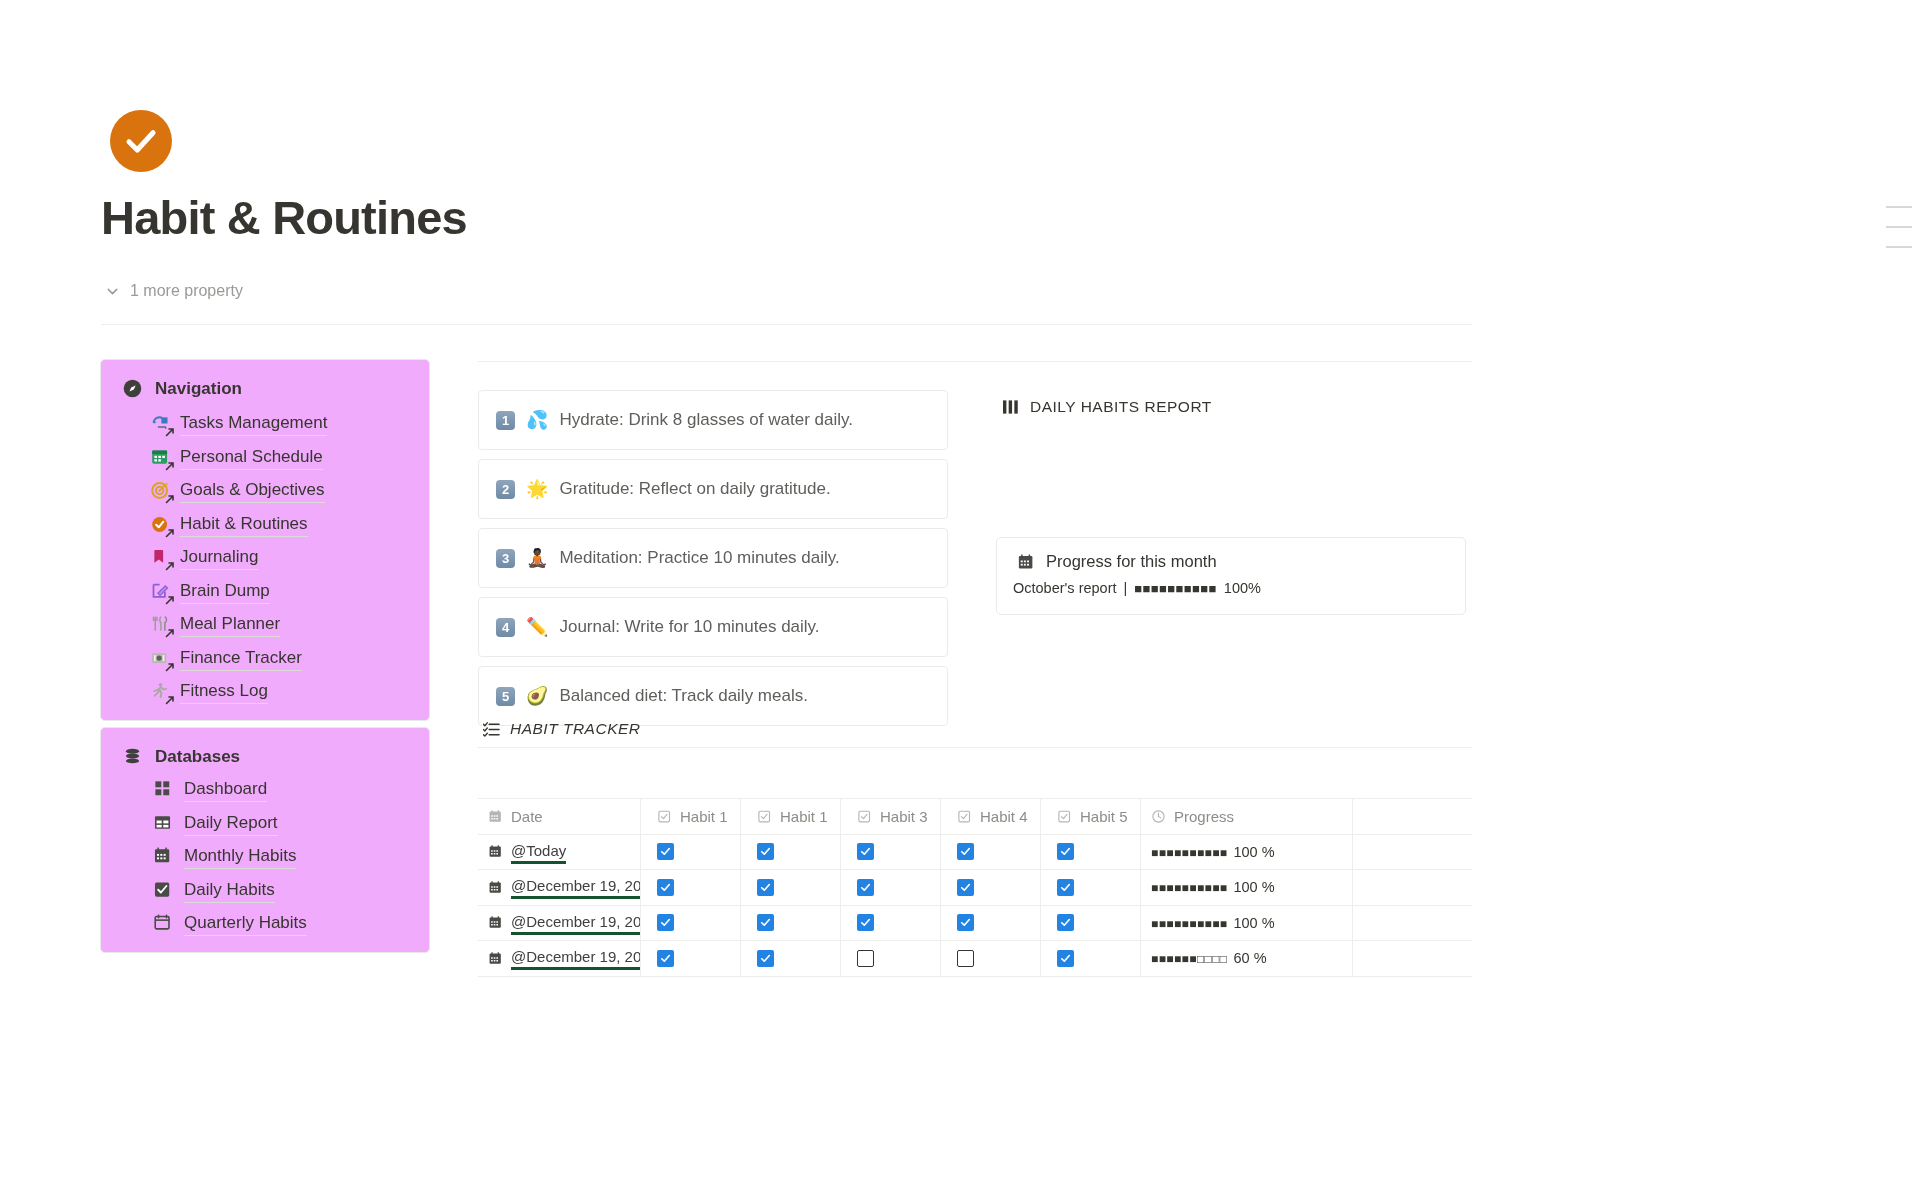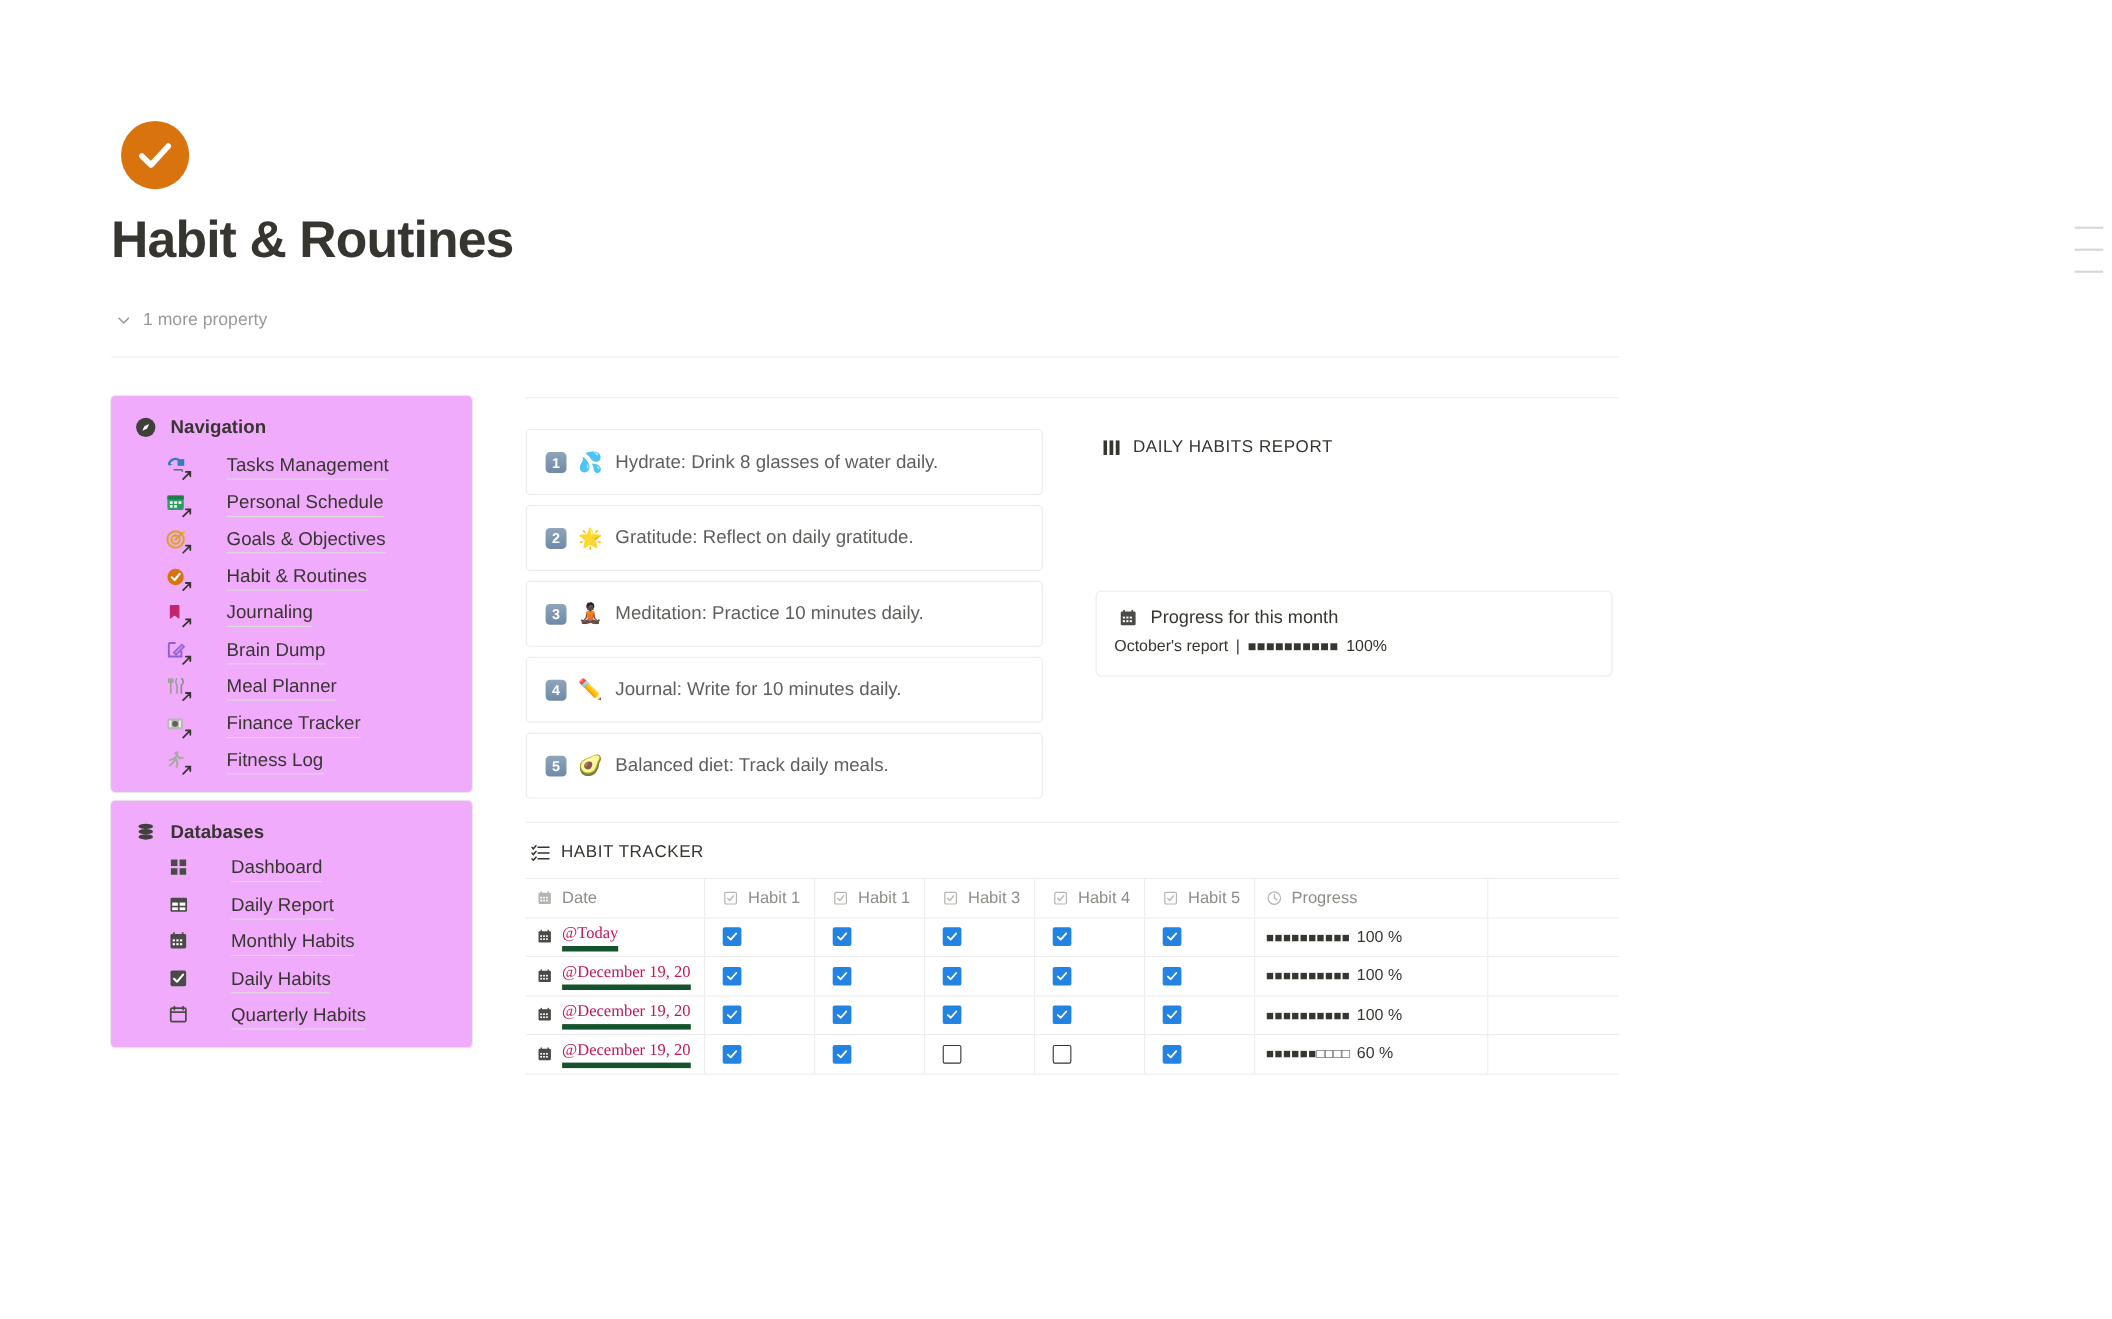--- a/index.html
+++ b/index.html
@@ -75,21 +75,20 @@
     display: flex; align-items: center; gap: 9px;
     height: 33.5px;
     font-size: 17px; color: #37352f;
     cursor: pointer;
   }
   .nav-row .ico { width: 21px; height: 21px; flex: 0 0 21px; position: relative; display:block; }
   .nav-row .lbl {
     border-bottom: 1px solid #dcdbd8;
     line-height: 24px;
     white-space: nowrap;
-    margin-left: 26px;
   }
   .db-list { padding: 6px 0 0 52px; }
   .db-list .nav-row { height: 33.5px; gap: 10px; }
 
   
   .arr { position: absolute; right: -5px; bottom: -4px; width: 12px; height: 12px; }
 
   
   .habit-card {
     position: absolute; left: 478px; width: 470px; height: 60px;
@@ -105,21 +104,21 @@
   }
   .hemoji { font-size: 18px; line-height: 1; }
   .htext { font-size: 17px; color: #5f5e5b; white-space: nowrap; }
 
   
   .section-head {
     position: absolute; display: flex; align-items: center; gap: 10px;
     font-size: 15.5px; letter-spacing: 0.5px; color: #37352f;
   }
   #report-head { left: 1003px; top: 398px; justify-content: flex-end; }
-  #tracker-head { left: 483px; top: 766px; }
+  #tracker-head { left: 483px; top: 720px; font-style: italic; }
   .section-head .glyph { width: 17px; height: 16px; display:block; }
 
   .rpt-card {
     position: absolute; left: 996px; width: 470px;
     border: 1px solid #ebebea; border-radius: 5px; background: #fff;
   }
   #rpt-total { top: 444px; height: 78px; }
   #rpt-prog  { top: 537px; height: 78px; }
   .rpt-title {
     display: flex; align-items: center; gap: 11px;
@@ -140,21 +139,21 @@
     font-size: 15px; overflow: hidden; white-space: nowrap;
   }
   .th { color: #8d8d88; gap: 8px; }
   .td { gap: 8px; color: #37352f; }
   .c-date { width: 163px; }
   .c-hab  { width: 100px; justify-content: flex-start; padding-left: 16px; }
   .c-prog { width: 212px; }
   .c-tail { width: 118px; border-right: none; }
   .th .glyph { width: 15px; height: 15px; flex: 0 0 15px; display:block; }
   .td .glyph { width: 15px; height: 15px; flex: 0 0 15px; display:block; }
-  .dtext { border-bottom: 5px solid #14532d; color: #be185d; line-height: 21px; font-family: Liberation Serif, serif; }
+  .dtext { border-bottom: 3px solid #14532d; color: #404040; line-height: 21px; }
   .cb {
     width: 17px; height: 17px; border-radius: 2px;
     display: flex; align-items: center; justify-content: center;
   }
   .cb.on { background: #2383e2; }
   .cb.off { border: 1.6px solid #37352f; background: #fff; }
   .cb svg { width: 13px; height: 13px; display: block; }
   .pgwrap { display: flex; align-items: baseline; gap: 6px; font-size: 14.5px; }
   .pgbar { letter-spacing: 0.4px; font-size: 12px; color: #37352f; }
 </style>

